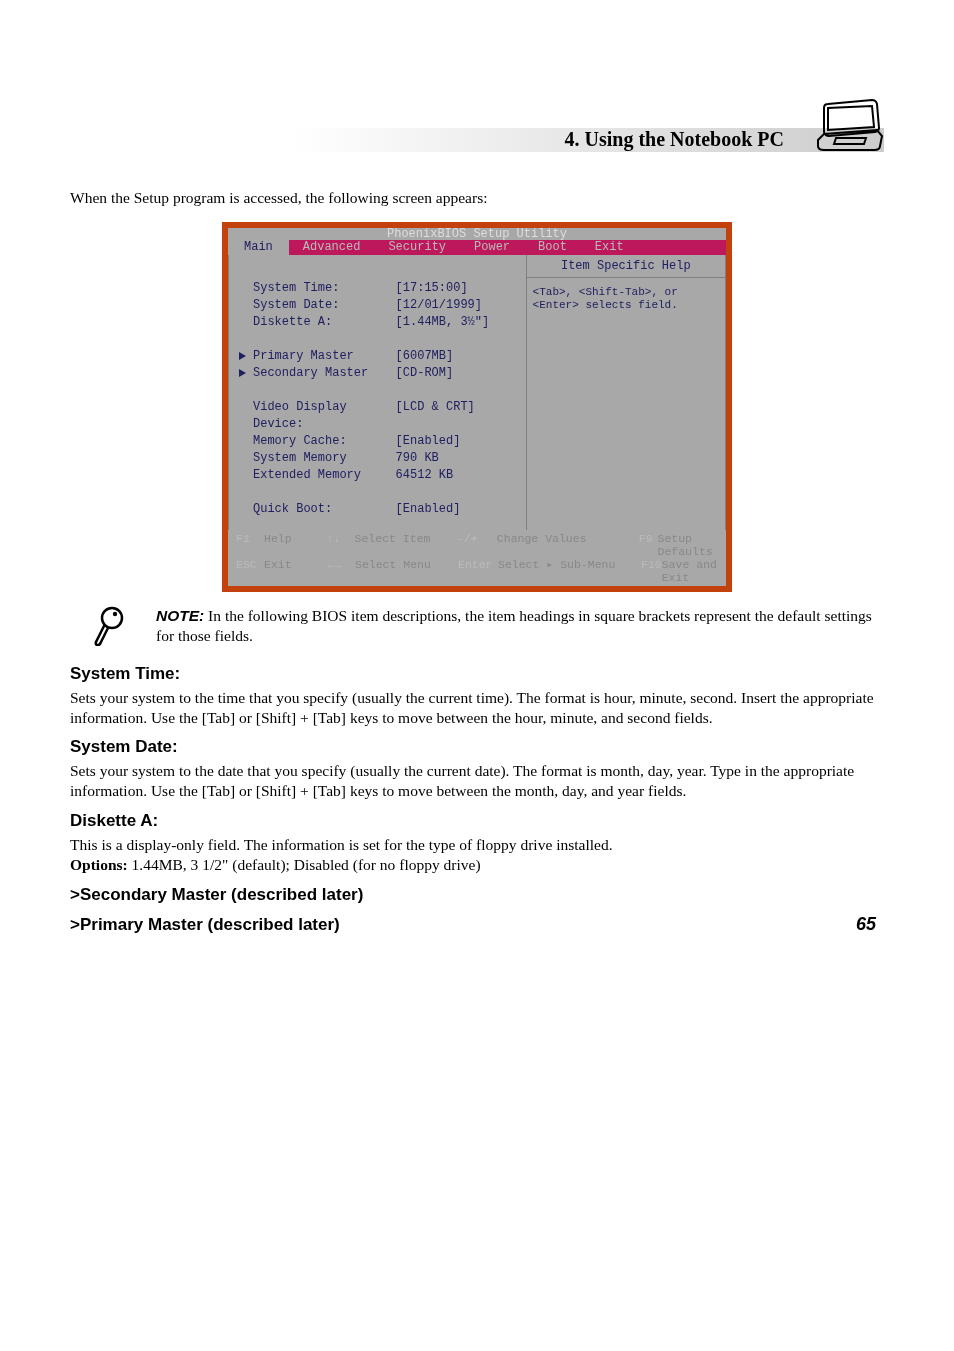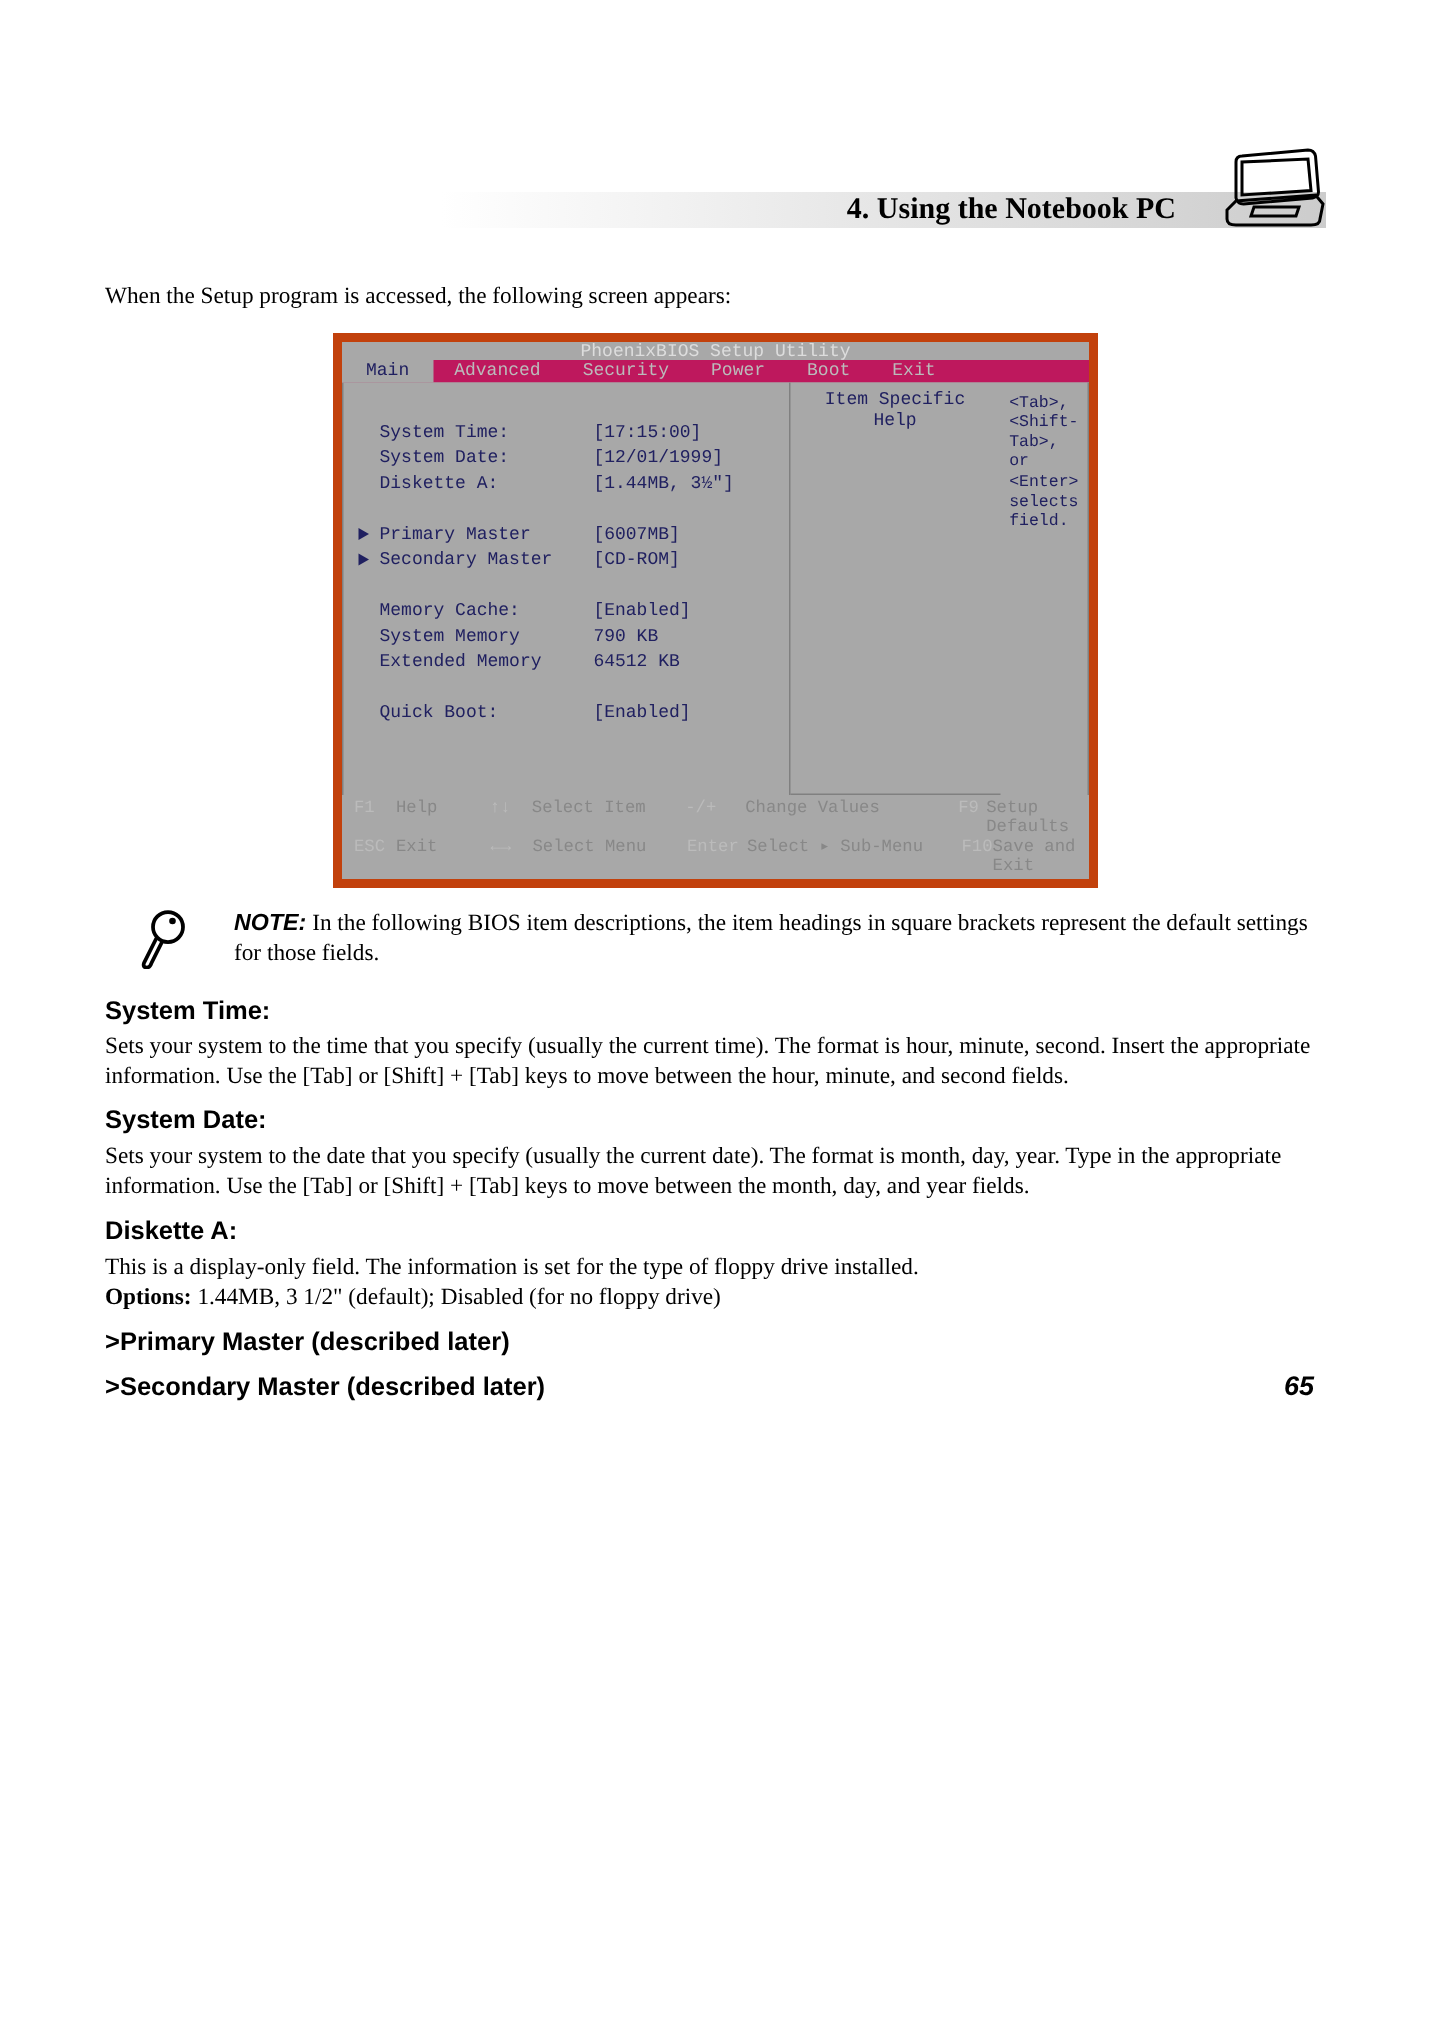--- a/index.html
+++ b/index.html
@@ -106,21 +106,21 @@
   .bios-left {
     width: 60%;
     border-right: 1px solid #808080;
     padding: 8px 4px 8px 4px;
     position: relative;
   }
   .bios-right {
     width: 40%;
     padding: 0;
     display: flex;
-    flex-direction: row;
+    flex-direction: column;
   }
   .specific-help {
     border-bottom: 1px solid #808080;
     padding: 4px 6px;
     font-size: 12px;
     color: #202060;
     text-align: center;
   }
   .help-body {
     flex: 1;
@@ -264,20 +264,24 @@
               <span class="tri">
                 <svg viewBox="0 0 10 10">
                   <polygon points="2,1 9,5 2,9" fill="#202060"></polygon>
                 </svg>
               </span>
               <span class="label" style="flex:1">Secondary Master</span>
               <span class="value" style="width:120px">[CD-ROM]</span>
             </div>
           <div class="bios-spacer"></div>
           <div class="bios-row">
+              <span class="label">Video Display Device:</span>
+              <span class="value">[LCD &amp; CRT]</span>
+            </div>
+          <div class="bios-row">
               <span class="label">Memory Cache:</span>
               <span class="value">[Enabled]</span>
             </div>
           <div class="bios-row">
               <span class="label">System Memory</span>
               <span class="value">790 KB</span>
             </div>
           <div class="bios-row">
               <span class="label">Extended Memory</span>
               <span class="value">64512 KB</span>
@@ -355,21 +359,21 @@
     <div class="item-text">Sets your system to the date that you specify (usually the current date). The format is month, day, year. Type in the appropriate information. Use the [Tab] or [Shift] + [Tab] keys to move between the month, day, and year fields.</div>
   </div>
 
   <div class="item-block">
     <div class="item-title">Diskette A:</div>
     <div class="item-text">This is a display-only field. The information is set for the type of floppy drive installed.</div>
     <div class="item-text opts"><b>Options:</b><span> 1.44MB, 3 1/2" (default); Disabled (for no floppy drive)</span></div>
   </div>
 
   <div class="item-block">
+    <div class="item-title">&gt;Secondary Master  (described later)</div>
+  </div>
+
+  <div class="item-block">
     <div class="item-title">&gt;Primary Master  (described later)</div>
-  </div>
-
-  <div class="item-block">
-    <div class="item-title">&gt;Secondary Master  (described later)</div>
   </div>
 
   <div class="page-num">65</div>
 </div>
 
 </body></html>

